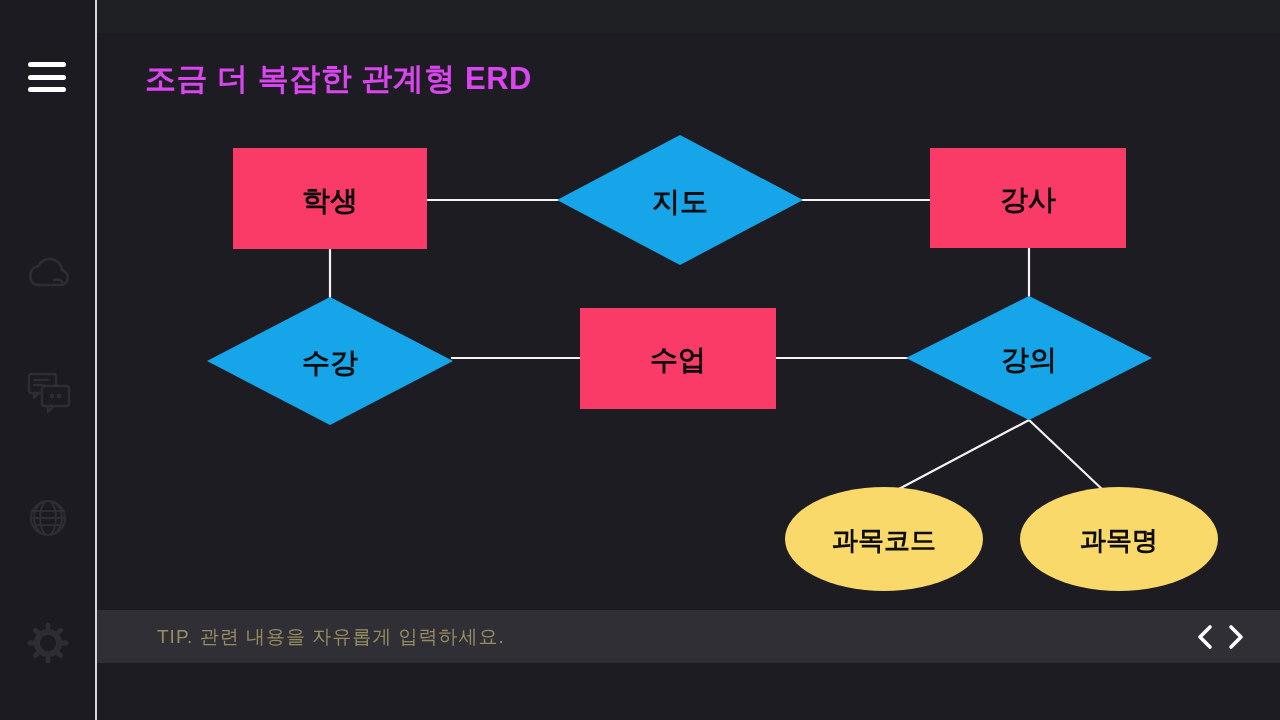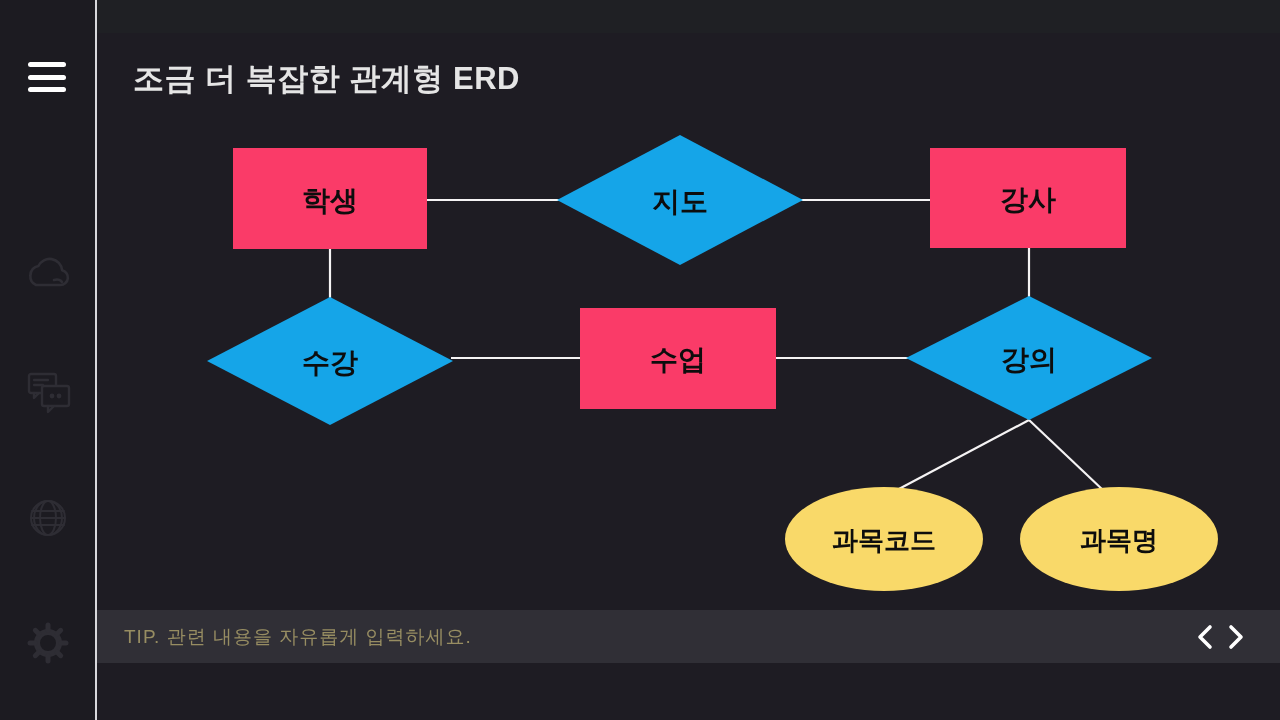--- a/index.html
+++ b/index.html
@@ -10,30 +10,30 @@
   .sidebar{position:absolute;left:0;top:0;width:95px;height:720px;background:#1c1b21;}
   .divider{position:absolute;left:95px;top:0;width:2px;height:720px;background:#d8d8dc;}
   .hamburger{position:absolute;left:28px;top:62px;width:38px;height:30px;display:flex;
              flex-direction:column;justify-content:space-between;background:none;border:none;
              padding:0;cursor:pointer;}
   .hamburger span{display:block;height:5px;border-radius:3px;background:#ffffff;}
   .side-icon{position:absolute;left:0;width:95px;display:flex;justify-content:center;
              background:none;border:none;padding:0;cursor:pointer;}
   .side-icon svg{display:block;}
   
-  .slide-title{position:absolute;left:133px;top:58px;margin:0;font-size:31px;font-weight:bold;
-               letter-spacing:.5px;color:#e5e5e5;white-space:nowrap;}
+  .slide-title{position:absolute;left:145px;top:58px;margin:0;font-size:31px;font-weight:bold;
+               letter-spacing:.5px;color:#d946ef;white-space:nowrap;}
   
   .diagram{position:absolute;left:0;top:0;width:1280px;height:720px;}
   .node-label{font-family:"Liberation Sans","DejaVu Sans",sans-serif;font-weight:bold;
               fill:#0d0d0d;}
   
   .tipbar{position:absolute;left:97px;top:610px;width:1183px;height:53px;background:#302f36;
           display:flex;align-items:center;}
-  .tip-text{margin-left:27px;font-size:19px;letter-spacing:1px;color:#978d62;}
+  .tip-text{margin-left:60px;font-size:19px;letter-spacing:1px;color:#978d62;}
   .nav-arrows{position:absolute;right:33px;top:0;height:53px;display:flex;align-items:center;gap:9px;}
   .nav-btn{background:none;border:none;padding:2px;cursor:pointer;display:flex;align-items:center;}
 </style>
 </head>
 <body>
 
 <div class="stage">
   <div class="topband"></div>
 
   <aside class="sidebar">

